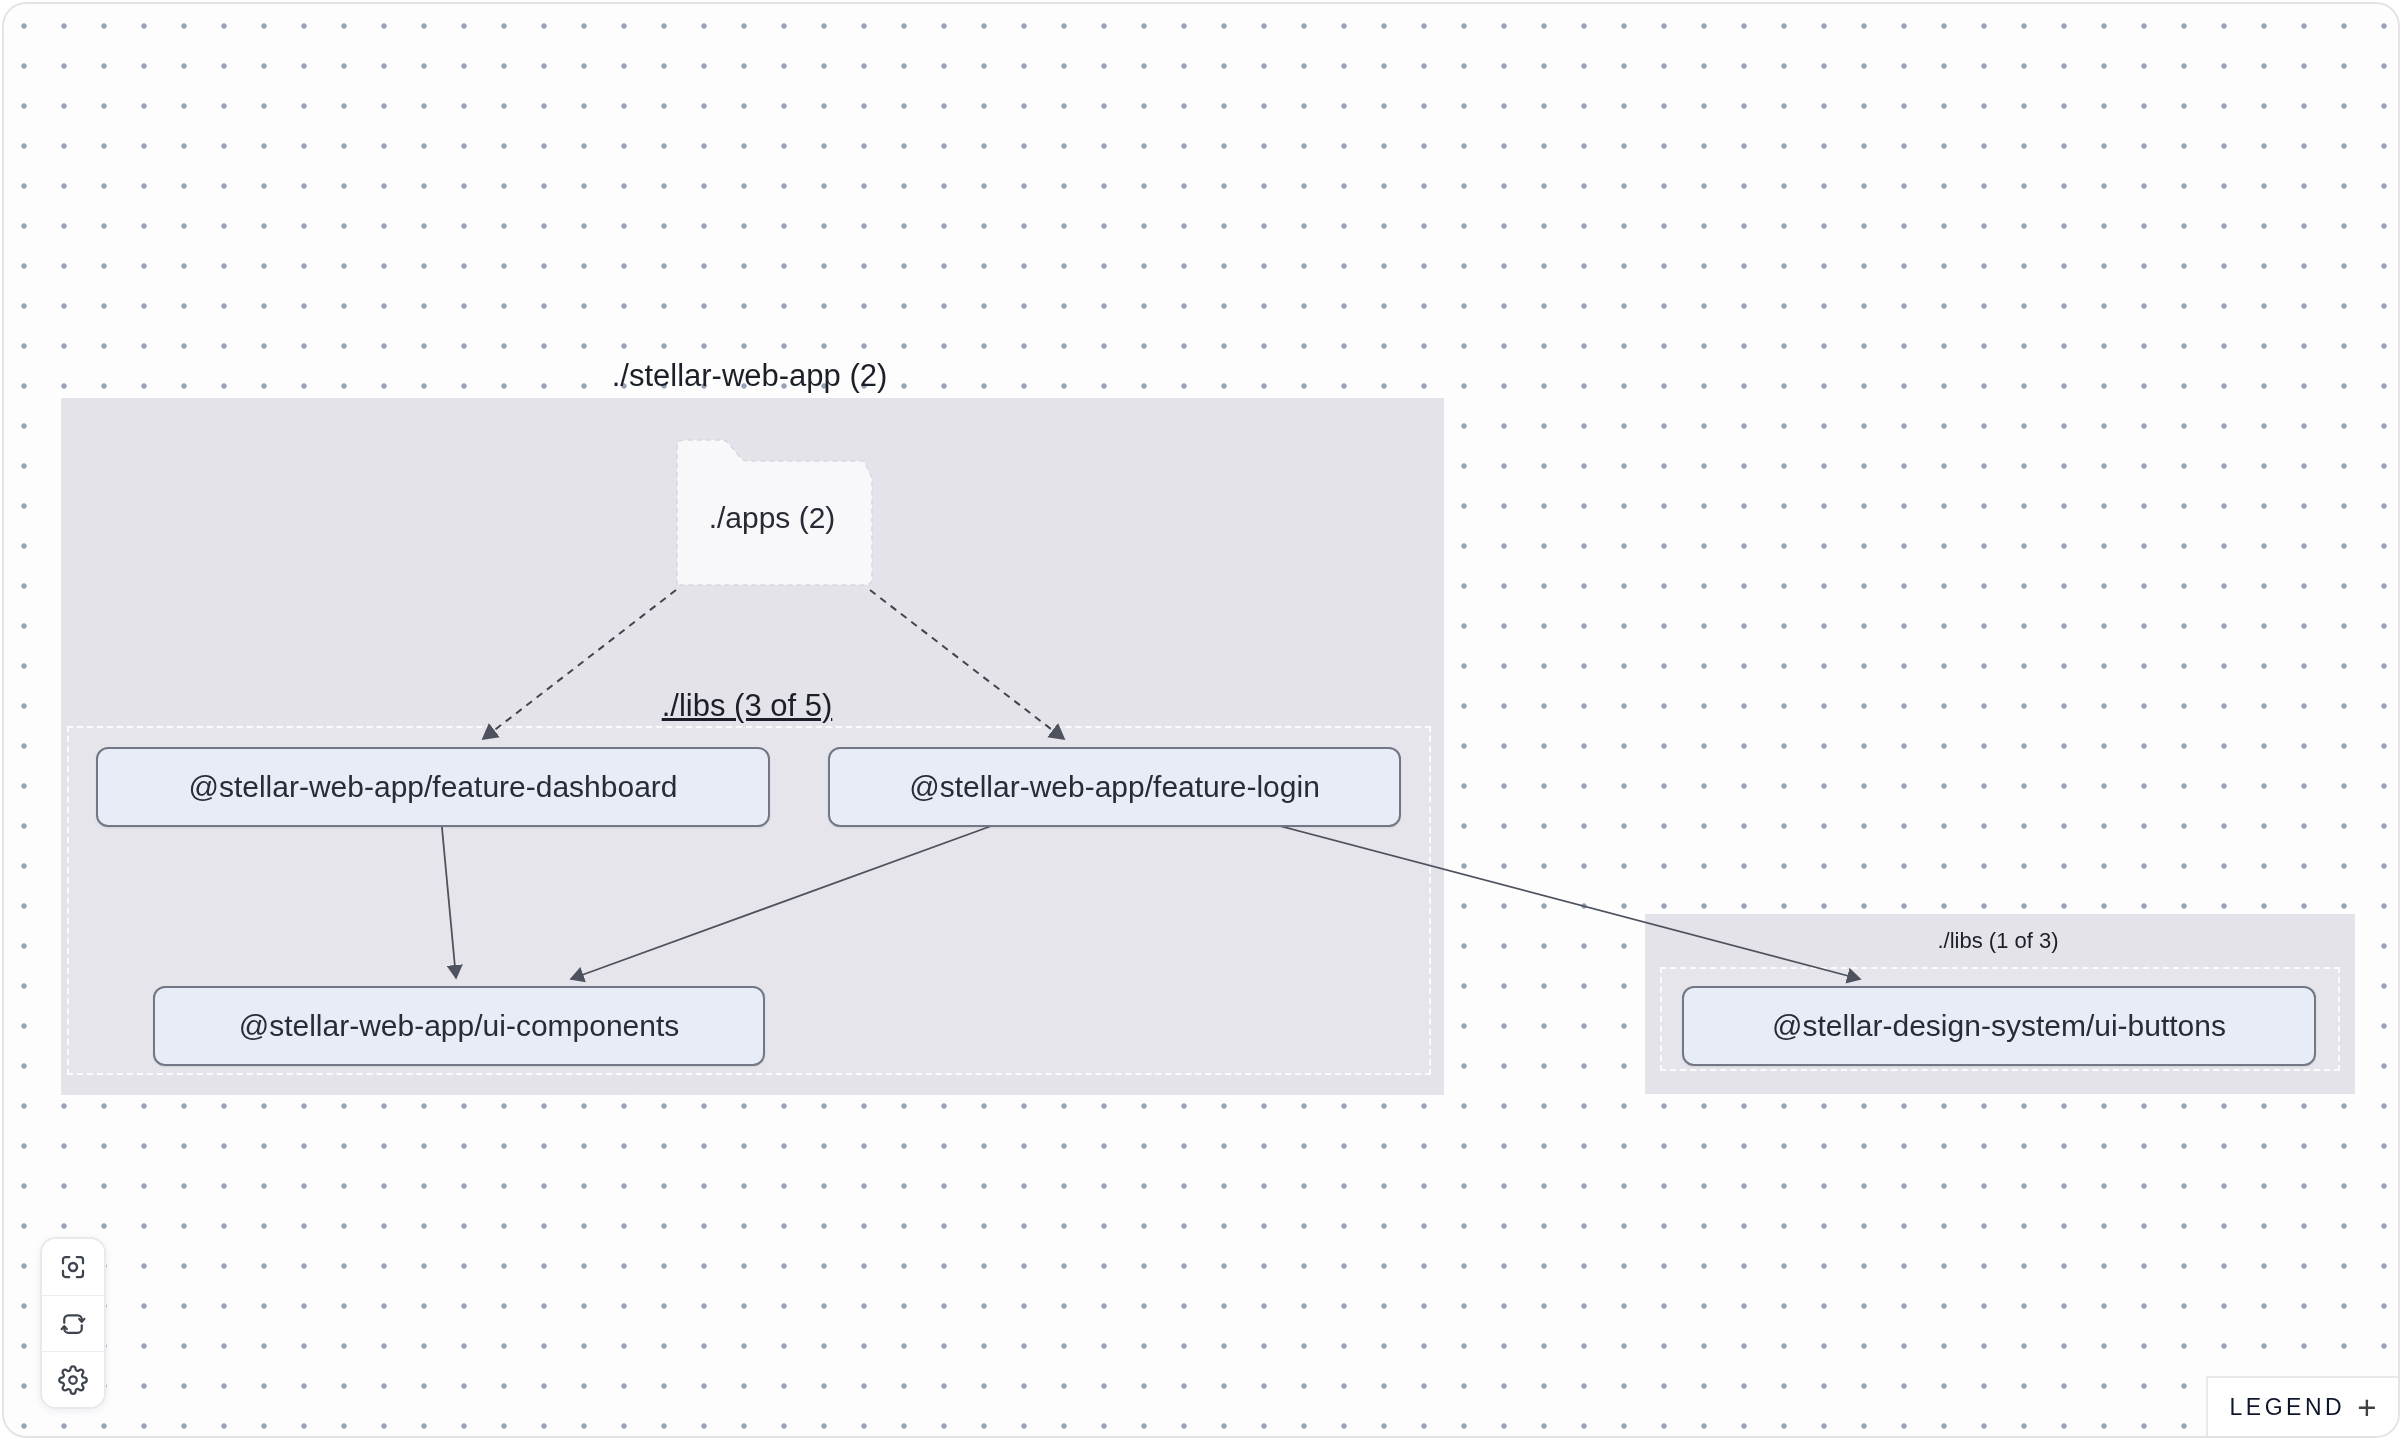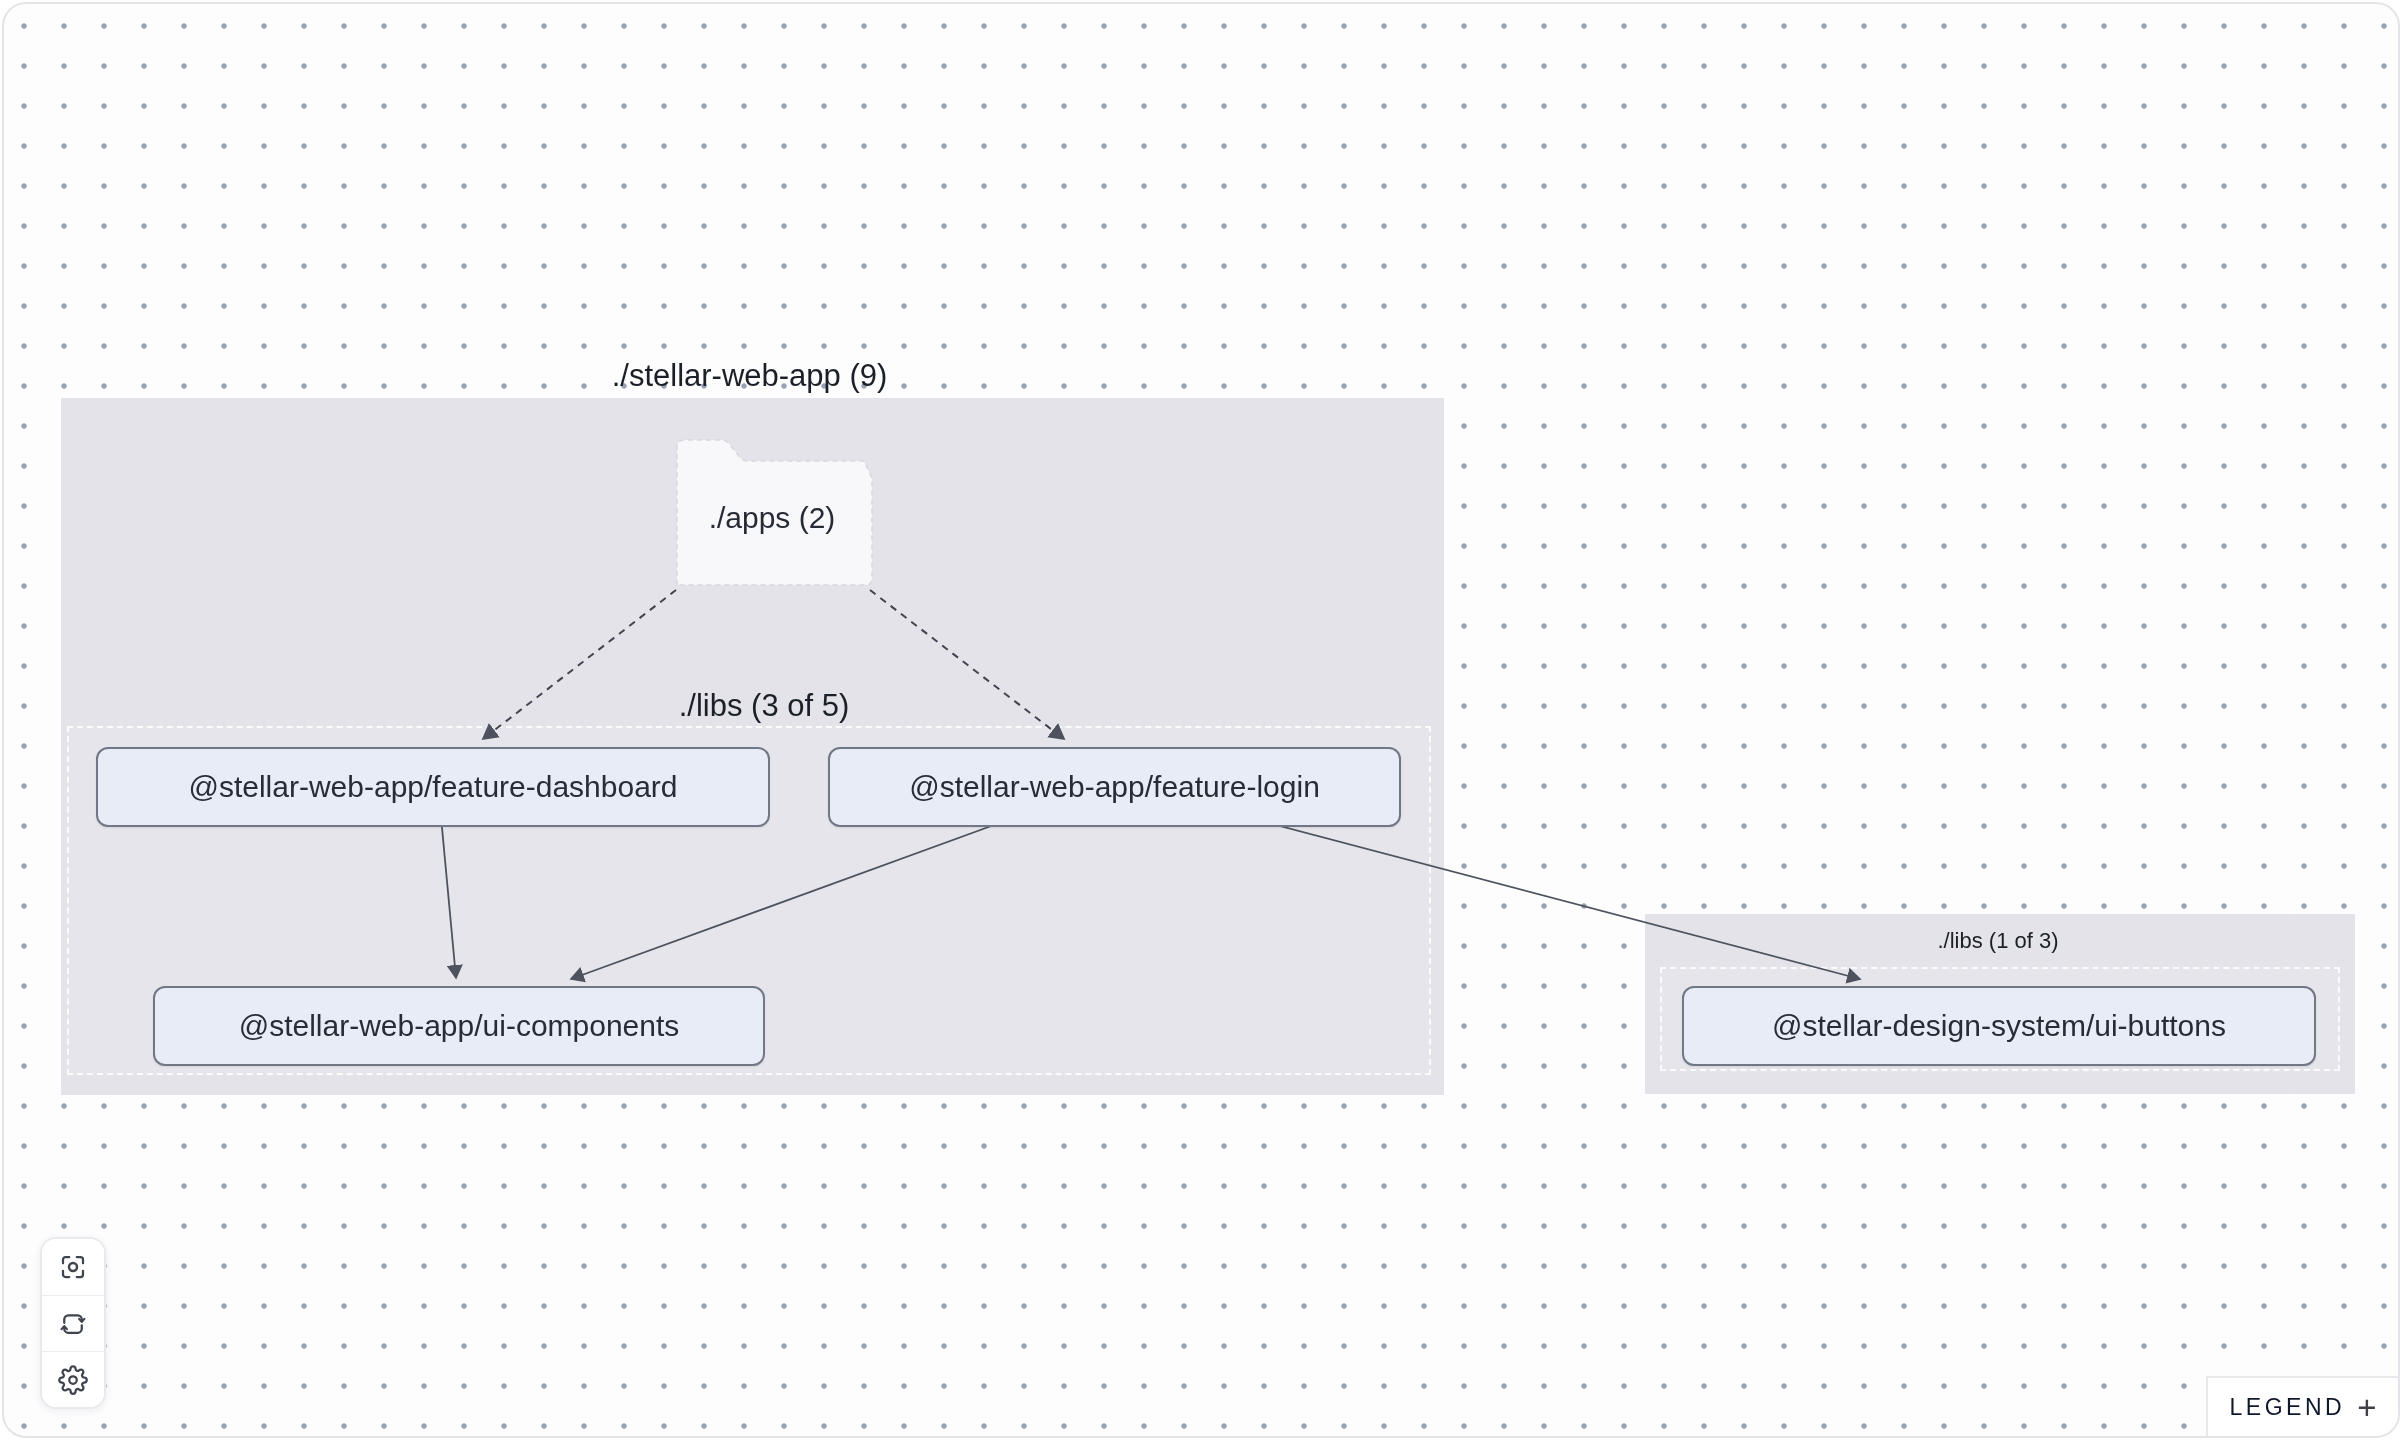--- a/index.html
+++ b/index.html
@@ -36,24 +36,24 @@
           display:flex;align-items:center;justify-content:center;cursor:pointer;}
   .legend-text{font-size:23px;letter-spacing:3.5px;color:#0f172a;font-weight:500;}
   .legend-plus{font-size:33px;font-weight:300;color:#3f4147;margin-left:12px;line-height:1;}
 </style>
 </head>
 <body>
 
 <div class="stage">
   <div class="frame">
 
-    <div class="graph-label" style="left:54px;top:354px;width:1383px;">./stellar-web-app (9)</div>
+    <div class="graph-label" style="left:54px;top:354px;width:1383px;">./stellar-web-app (2)</div>
     <div class="group" style="left:54px;top:391px;width:1383px;height:697px;"></div>
 
-    <div class="graph-label" style="left:80px;top:684px;width:1360px;">./libs (3 of 5)</div>
+    <div class="graph-label" style="left:63px;top:684px;width:1360px;text-decoration:underline;">./libs (3 of 5)</div>
     <div class="sub-group" style="left:63px;top:722px;width:1360px;height:345px;"></div>
 
     <div class="group" style="left:1638px;top:907px;width:710px;height:180px;"></div>
 
     <div class="graph-label" style="left:1656px;top:924px;width:676px;font-size:22px;">./libs (1 of 3)</div>
     <div class="sub-group" style="left:1656px;top:963px;width:676px;height:100px;"></div>
 
     <svg class="edges" viewBox="0 0 2402 1440">
       <defs>
         <marker id="arrow" viewBox="0 0 10 10" refX="8" refY="5" markerWidth="9" markerHeight="9" orient="auto-start-reverse">

